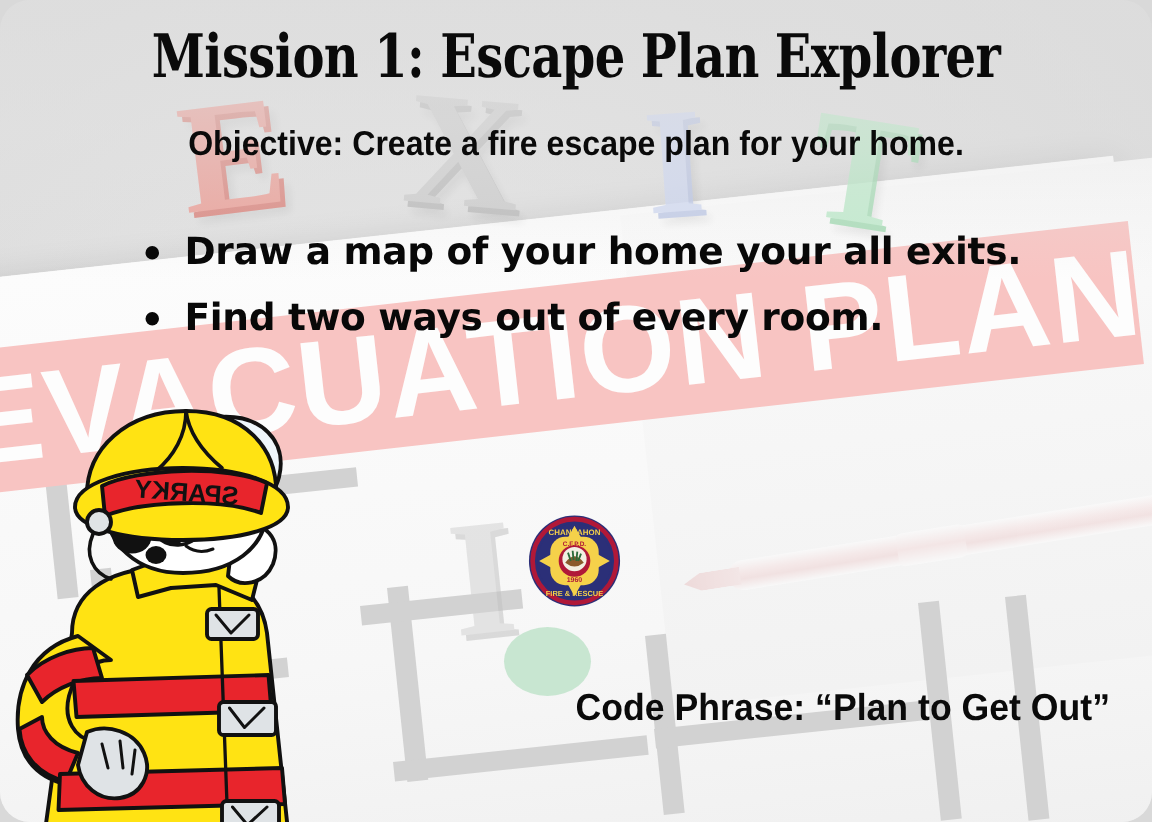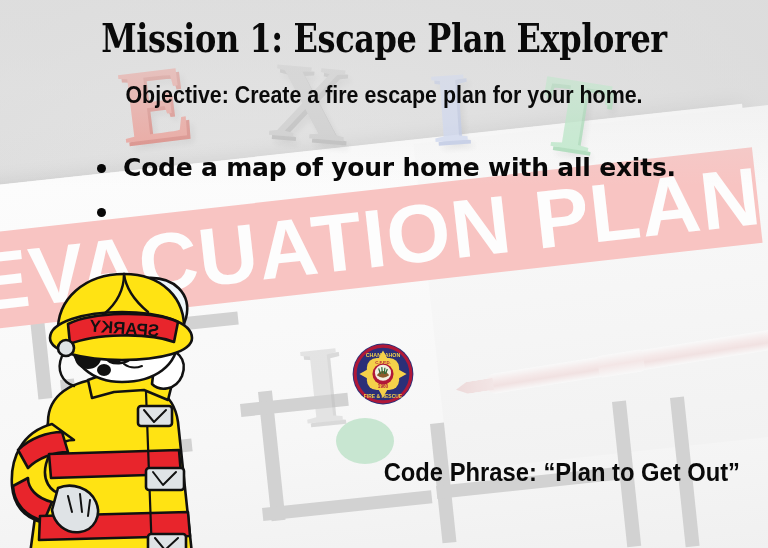--- a/index.html
+++ b/index.html
@@ -9,20 +9,21 @@
     background: #d9d9d9;
     font-family: "Liberation Sans", sans-serif;
   }
 
   #slide {
     position: relative;
     width: 768px;
     height: 548px;
     overflow: hidden;
     background: radial-gradient(120% 110% at 35% 40%, #e4e4e4 0%, #dcdcdc 45%, #cfcfcf 100%);
+    border-radius: 20px;
   }
 
   
   .bg-layer { position:absolute; inset:0; overflow:hidden; }
 
   
   .paper-main {
     position:absolute;
     left:-110px; top:150px;
     width: 880px; height: 470px;
@@ -267,24 +268,25 @@
 
   <div class="fg">
 
     <div class="title">Mission 1:  Escape Plan Explorer</div>
 
     <div class="objective">Objective:  Create a fire escape plan for your home.</div>
 
     <ul class="bullets">
       <li>
         <span class="dot"></span>
-        <span>Code a map of your home with all exits.</span>
+        <span>Draw a map of your home your all exits.</span>
       </li>
       <li>
         <span class="dot"></span>
+        <span>Find two ways out of every room.</span>
       </li>
     </ul>
 
     <div class="codephrase">Code Phrase:  “Plan to Get Out”</div>
 
     <div class="badge">
       <svg viewBox="0 0 100 100" width="62" height="62" aria-hidden="true">
         <circle cx="50" cy="50" r="49" fill="#2b2f78"></circle>
         <circle cx="50" cy="50" r="45" fill="none" stroke="#b01838" stroke-width="5"></circle>
         <circle cx="50" cy="50" r="40" fill="#2b2f78"></circle>

